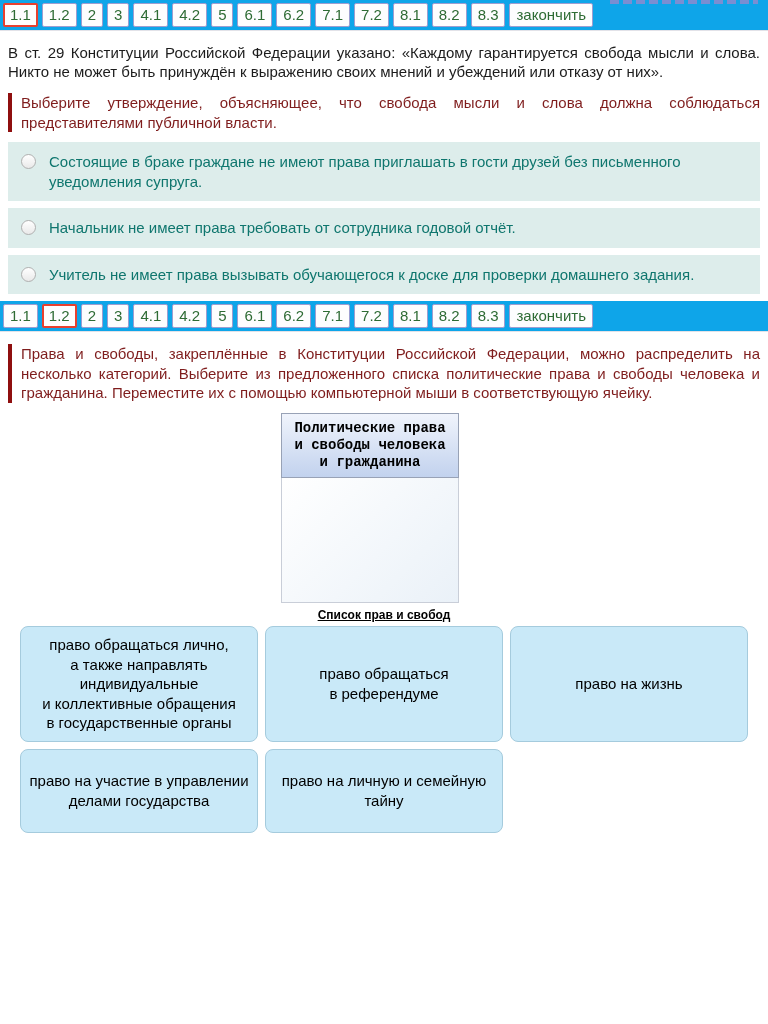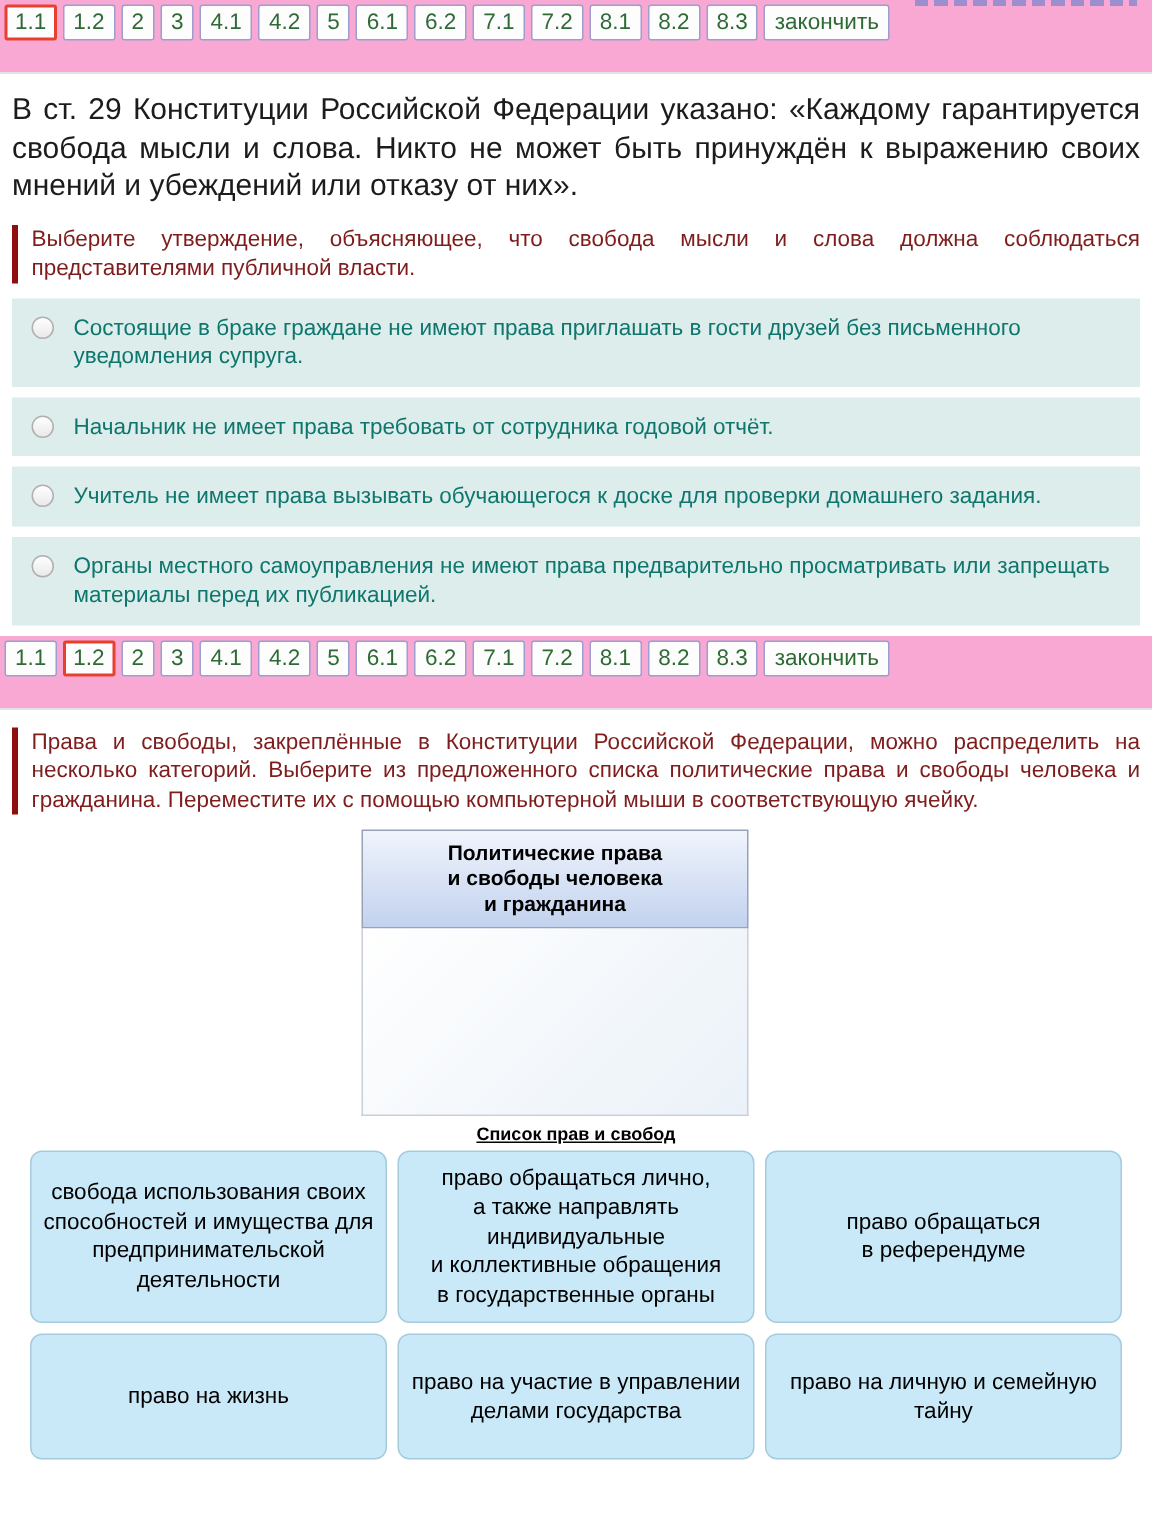--- a/index.html
+++ b/index.html
@@ -5,24 +5,24 @@
   html, body { margin:0; padding:0; overflow:hidden; }
   body {
     width:768px; height:1024px;
     background:#ffffff;
     font-family:"Liberation Sans", sans-serif;
     position:relative;
   }
 
   
   .nav-strip {
-    background:#f9a8d4;
+    background:#0ea5e9;
     border-bottom:1px solid #e2e2e8;
     padding:3px 0 0 3px;
-    height:49px;
+    height:31px;
     box-sizing:border-box;
     position:relative;
     white-space:nowrap;
   }
   .nav-btn {
     display:inline-block;
     background:#fdfdfe;
     border:1px solid #9d9dd0;
     border-radius:2px;
     color:#2e6b34;
@@ -46,21 +46,21 @@
     width:148px; height:4px;
     background:repeating-linear-gradient(90deg,#8c8ace 0 9px, transparent 9px 13px);
     opacity:.85;
   }
 
   .content { padding:0 8px; }
 
   
   .q-intro {
     margin:12px 0 0;
-    font-size:20px;
+    font-size:15px;
     line-height:1.28;
     color:#1c1c1c;
     text-align:justify;
   }
   .q-instruction {
     margin:12px 0 0;
     border-left:4px solid #8f0f0f;
     padding-left:9px;
     color:#7f1d1d;
     font-size:15px;
@@ -87,24 +87,25 @@
     box-sizing:border-box;
   }
   .option-text {
     color:#0f766e;
     font-size:15px;
     line-height:1.3;
   }
 
   
   .dropzone {
-    width:258px;
+    width:178px;
     margin:10px auto 0;
     position:relative;
     left:-14px;
+    font-family:Liberation Mono, monospace;
   }
   .dz-header {
     background:linear-gradient(#f0f4fc,#c2d2ee);
     border:1px solid #98a2b6;
     padding:6px 4px;
     text-align:center;
     font-weight:bold;
     font-size:14px;
     line-height:1.22;
     color:#000;
@@ -166,46 +167,38 @@
         <span class="option-text">Состоящие в браке граждане не имеют права приглашать в гости друзей без письменного уведомления супруга.</span>
       </div>
       <div class="option-row">
         <span class="radio"></span>
         <span class="option-text">Начальник не имеет права требовать от сотрудника годовой отчёт.</span>
       </div>
       <div class="option-row">
         <span class="radio"></span>
         <span class="option-text">Учитель не имеет права вызывать обучающегося к доске для проверки домашнего задания.</span>
       </div>
-      <div class="option-row">
-        <span class="radio"></span>
-        <span class="option-text">Органы местного самоуправления не имеют права предварительно просматривать или запрещать материалы перед их публикацией.</span>
-      </div>
     </div>
 </div>
 
 <div class="nav-strip" id="nav2"><button class="nav-btn">1.1</button><button class="nav-btn active">1.2</button><button class="nav-btn">2</button><button class="nav-btn">3</button><button class="nav-btn">4.1</button><button class="nav-btn">4.2</button><button class="nav-btn">5</button><button class="nav-btn">6.1</button><button class="nav-btn">6.2</button><button class="nav-btn">7.1</button><button class="nav-btn">7.2</button><button class="nav-btn">8.1</button><button class="nav-btn">8.2</button><button class="nav-btn">8.3</button><button class="nav-btn">закончить</button></div>
 
 <div class="content">
   <p class="q-instruction">Права и свободы, закреплённые в Конституции Российской Федерации, можно распределить на несколько категорий. Выберите из предложенного списка политические права и свободы человека и гражданина. Переместите их с помощью компьютерной мыши в соответствующую ячейку.</p>
 
   <div class="dropzone">
     <div class="dz-header">Политические права
 и свободы человека
 и гражданина</div>
     <div class="dz-body"></div>
   </div>
 
   <div class="list-heading">Список прав и свобод</div>
 
   <div class="cards-grid" id="cards">
-      <div class="card">свобода использования своих
-способностей и имущества для
-предпринимательской
-деятельности</div>
       <div class="card">право обращаться лично,
 а также направлять
 индивидуальные
 и коллективные обращения
 в государственные органы</div>
       <div class="card">право обращаться
 в референдуме</div>
       <div class="card">право на жизнь</div>
       <div class="card">право на участие в управлении
 делами государства</div>

